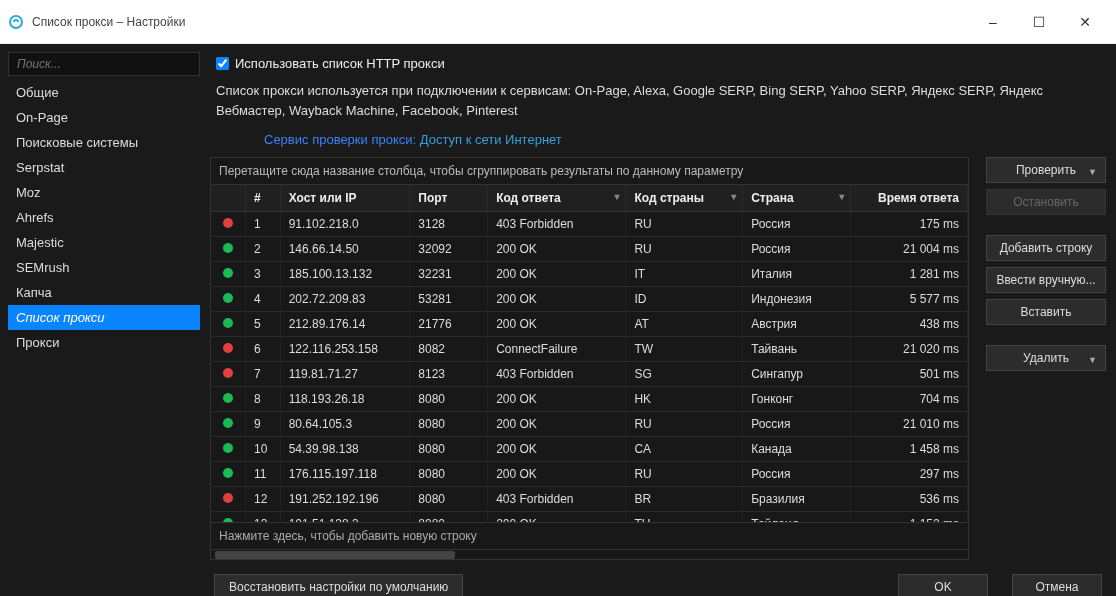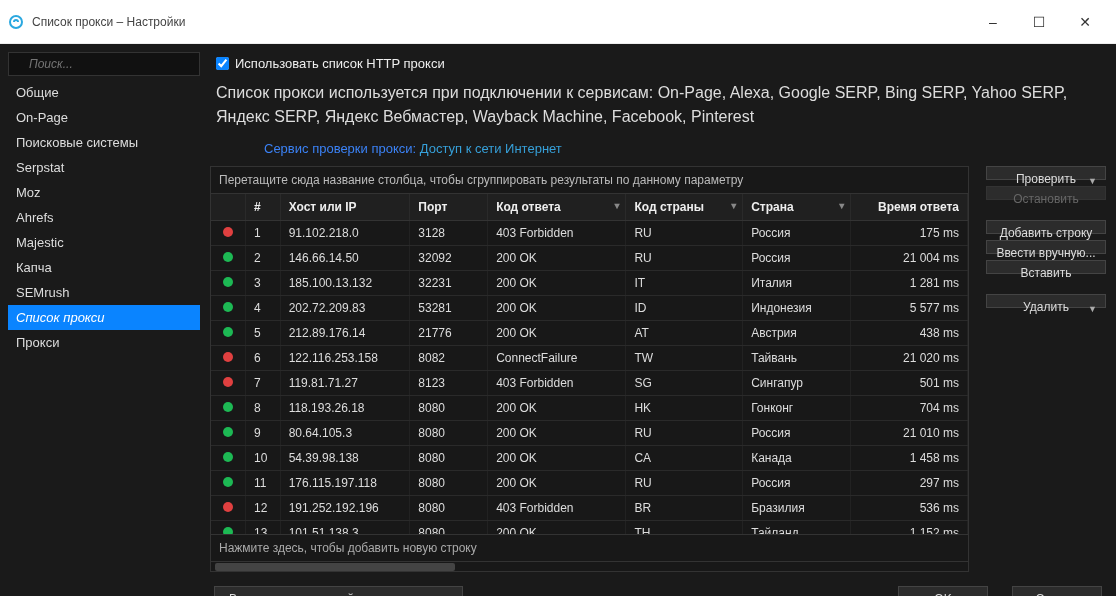--- a/index.html
+++ b/index.html
@@ -38,21 +38,21 @@
     width: 200px;
     padding: 4px;
     display: flex;
     flex-direction: column;
   }
   .search {
     background: #111;
     border: 1px solid #333;
     color: #888;
     font-style: italic;
-    padding: 4px 20px;
+    padding: 4px 8px;
     height: 24px;
     font-size: 12px;
     outline: none;
   }
   .catlist { margin-top: 4px; flex: 1; overflow: auto; }
   .catitem {
     padding: 5px 8px;
     color: #ddd;
     cursor: pointer;
     font-size: 13px;
@@ -61,21 +61,21 @@
   .main {
     flex: 1;
     display: flex;
     flex-direction: column;
     padding: 4px 6px;
     min-width: 0;
   }
   .toprow { display: flex; align-items: center; gap: 6px; padding: 4px 0 10px 6px; }
   .chk { width: 13px; height: 13px; accent-color: #0a84ff; }
   .chklabel { color: #eee; font-size: 13px; }
-  .desc { color: #ddd; font-size: 16px; padding: 0 6px 8px 6px; line-height: 1.5; }
+  .desc { color: #ddd; font-size: 13px; padding: 0 6px 8px 6px; line-height: 1.5; }
   .svcrow { padding: 4px 6px 10px 6px; font-size: 13px; }
   .svcrow .lbl { color: #3b82f6; margin-left: 48px; }
   .svcrow .link { color: #36a0d9; cursor: pointer; }
   .gridwrap { 
     display: flex; 
     gap: 17px; 
     flex: 1; 
     min-height: 0;
     padding: 0 0 8px 0;
   }
@@ -129,21 +129,21 @@
   .hscroll .thumb { width: 240px; height: 8px; background: #444; margin: 1px 4px; border-radius: 2px; }
   .btncol { width: 120px; display: flex; flex-direction: column; gap: 6px; }
   .btn {
     background: #2c2c2c;
     border: 1px solid #444;
     color: #ddd;
     padding: 5px 8px;
     text-align: center;
     cursor: pointer;
     font-size: 12px;
-    height: 14px;
+    height: 26px;
     line-height: 14px;
     position: relative;
   }
   .btn.disabled { color: #666; border-color: #333; cursor: default; }
   .btn .caret { position: absolute; right: 8px; top: 7px; font-size: 9px; color: #aaa; }
   .footer {
     display: flex;
     gap: 24px;
     padding: 6px 4px 2px 4px;
     align-items: center;
@@ -172,22 +172,22 @@
   <div class="sidebar">
     <input class="search" placeholder="Поиск..." style="">
     <div class="catlist" id="catlist">
         <div class="catitem">Общие</div>
         <div class="catitem">On-Page</div>
         <div class="catitem">Поисковые системы</div>
         <div class="catitem">Serpstat</div>
         <div class="catitem">Moz</div>
         <div class="catitem">Ahrefs</div>
         <div class="catitem">Majestic</div>
+        <div class="catitem">SEMrush</div>
         <div class="catitem">Капча</div>
-        <div class="catitem">SEMrush</div>
         <div class="catitem active">Список прокси</div>
         <div class="catitem">Прокси</div>
       </div>
   </div>
 
   <div class="main">
     <div class="toprow">
       <input type="checkbox" class="chk" checked="" style="">
       <span class="chklabel">Использовать список HTTP прокси</span>
     </div>

